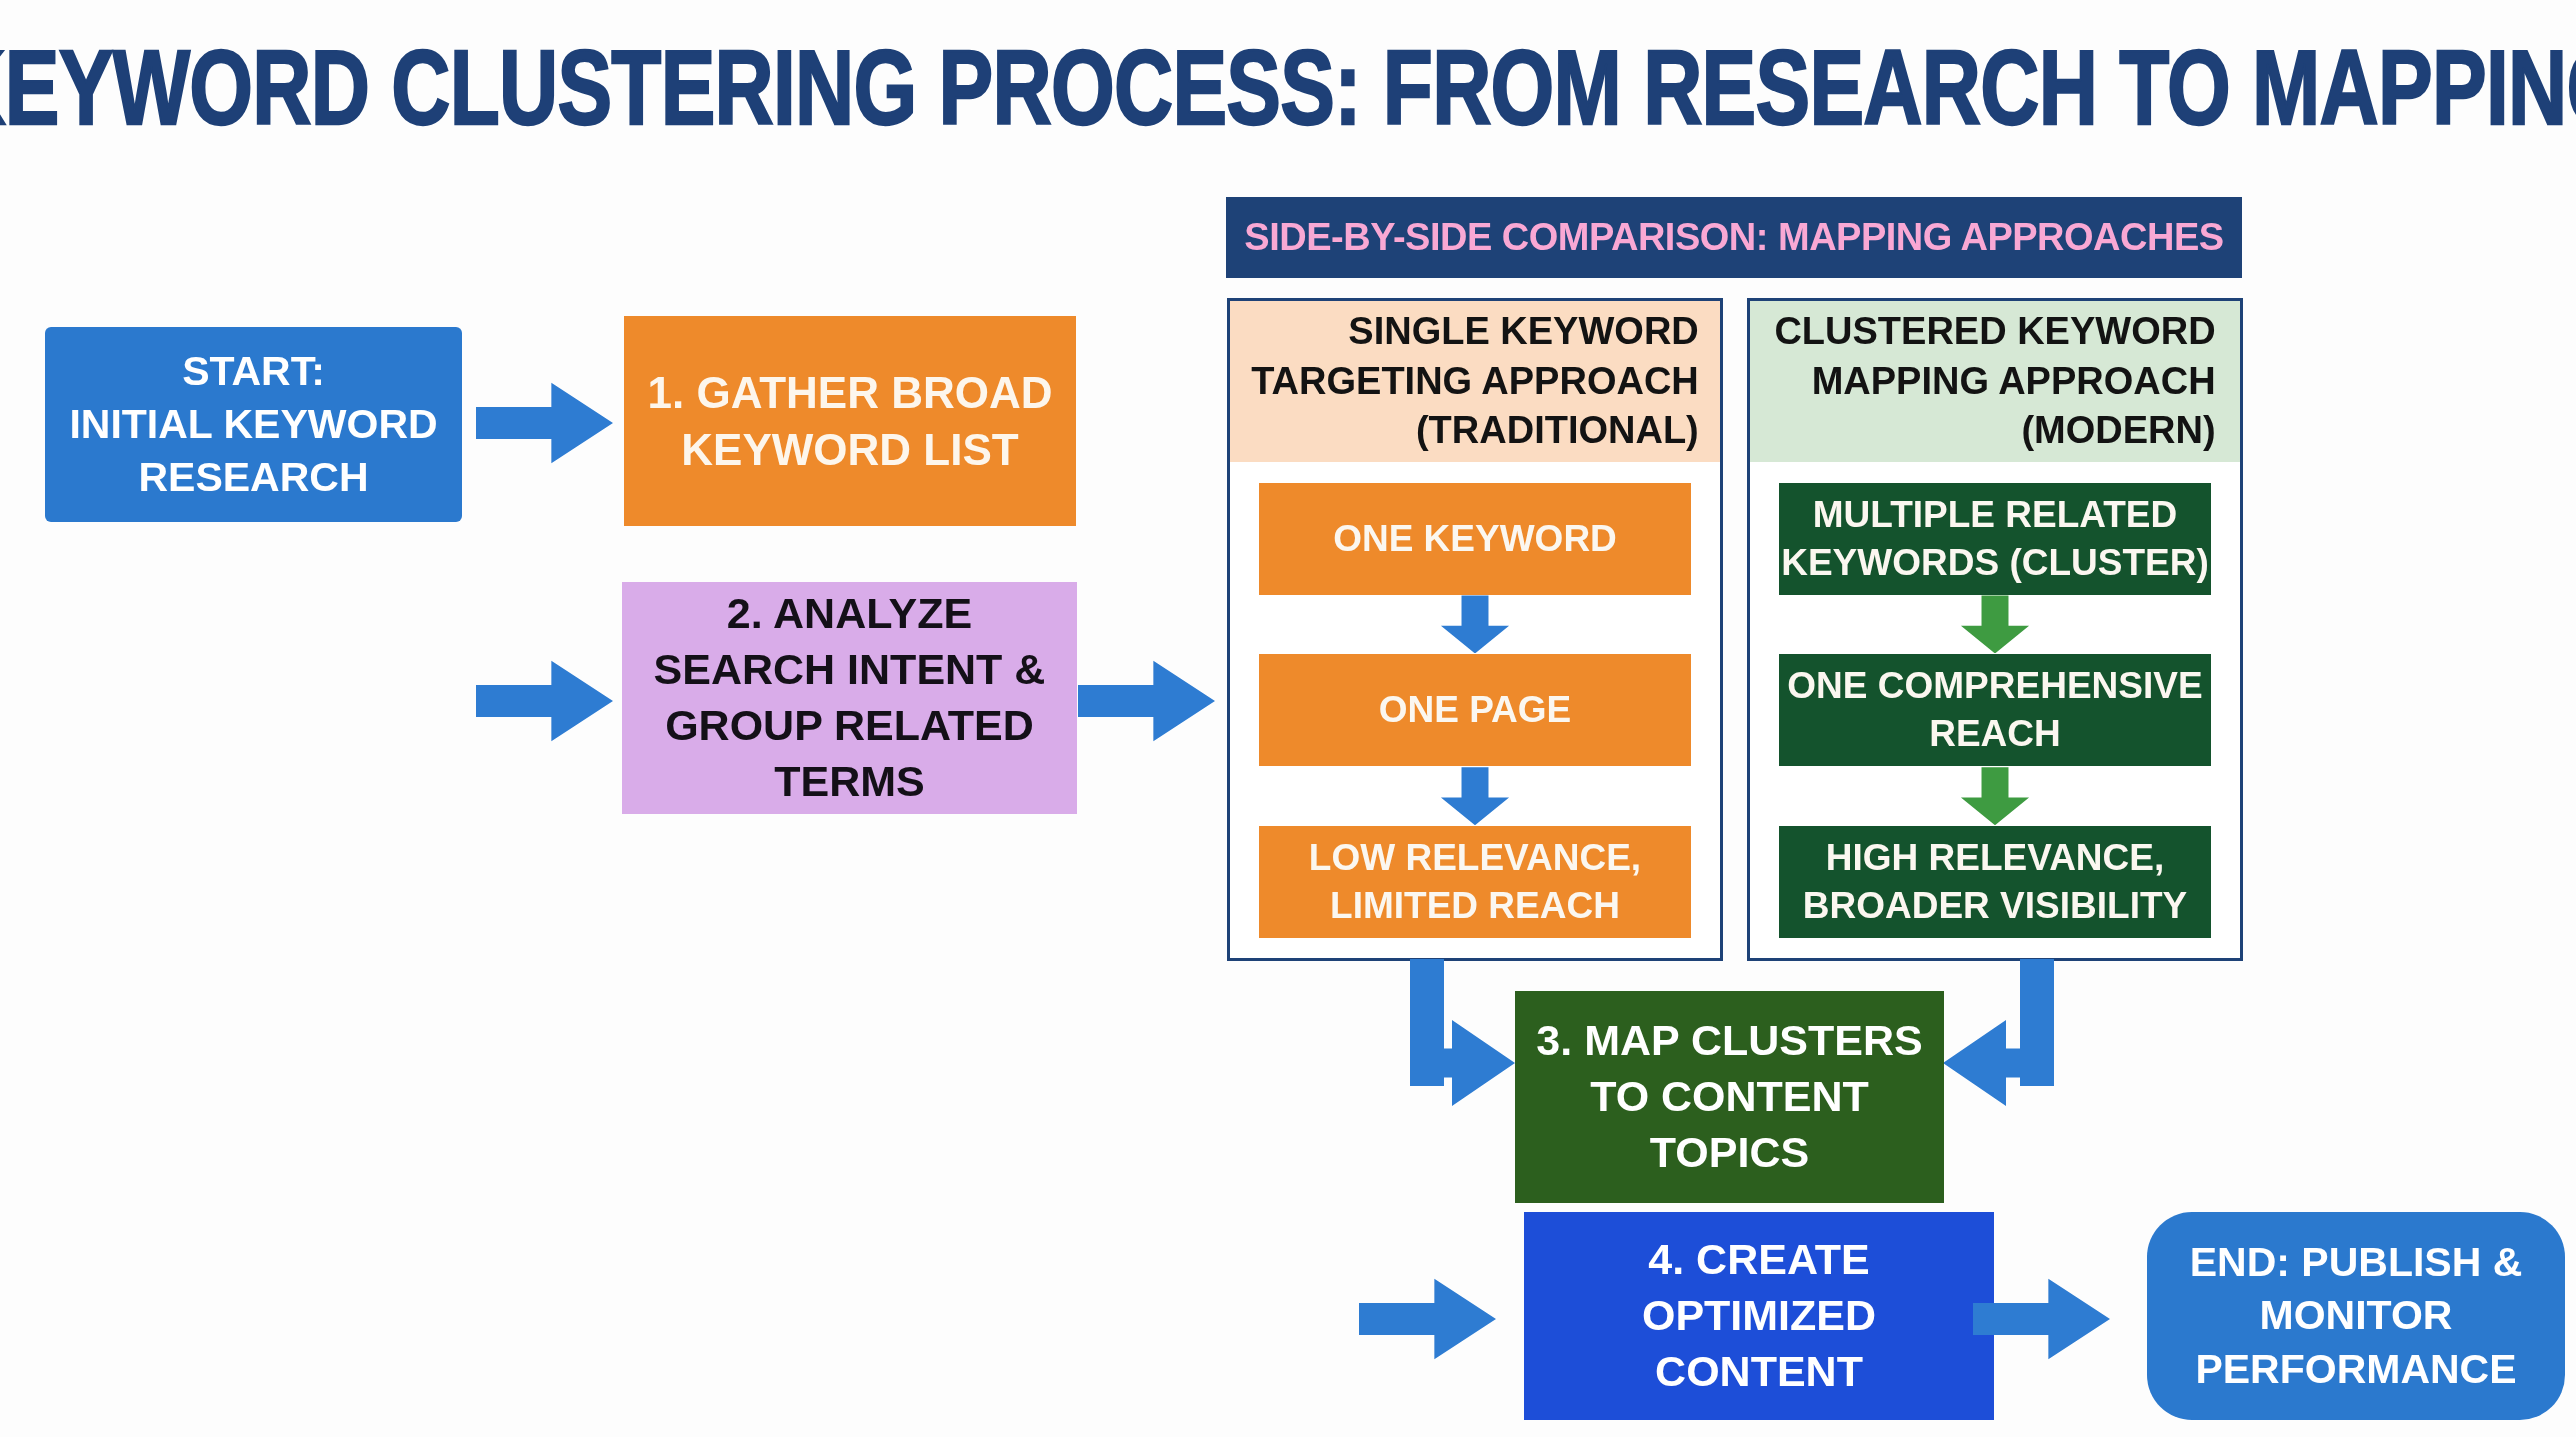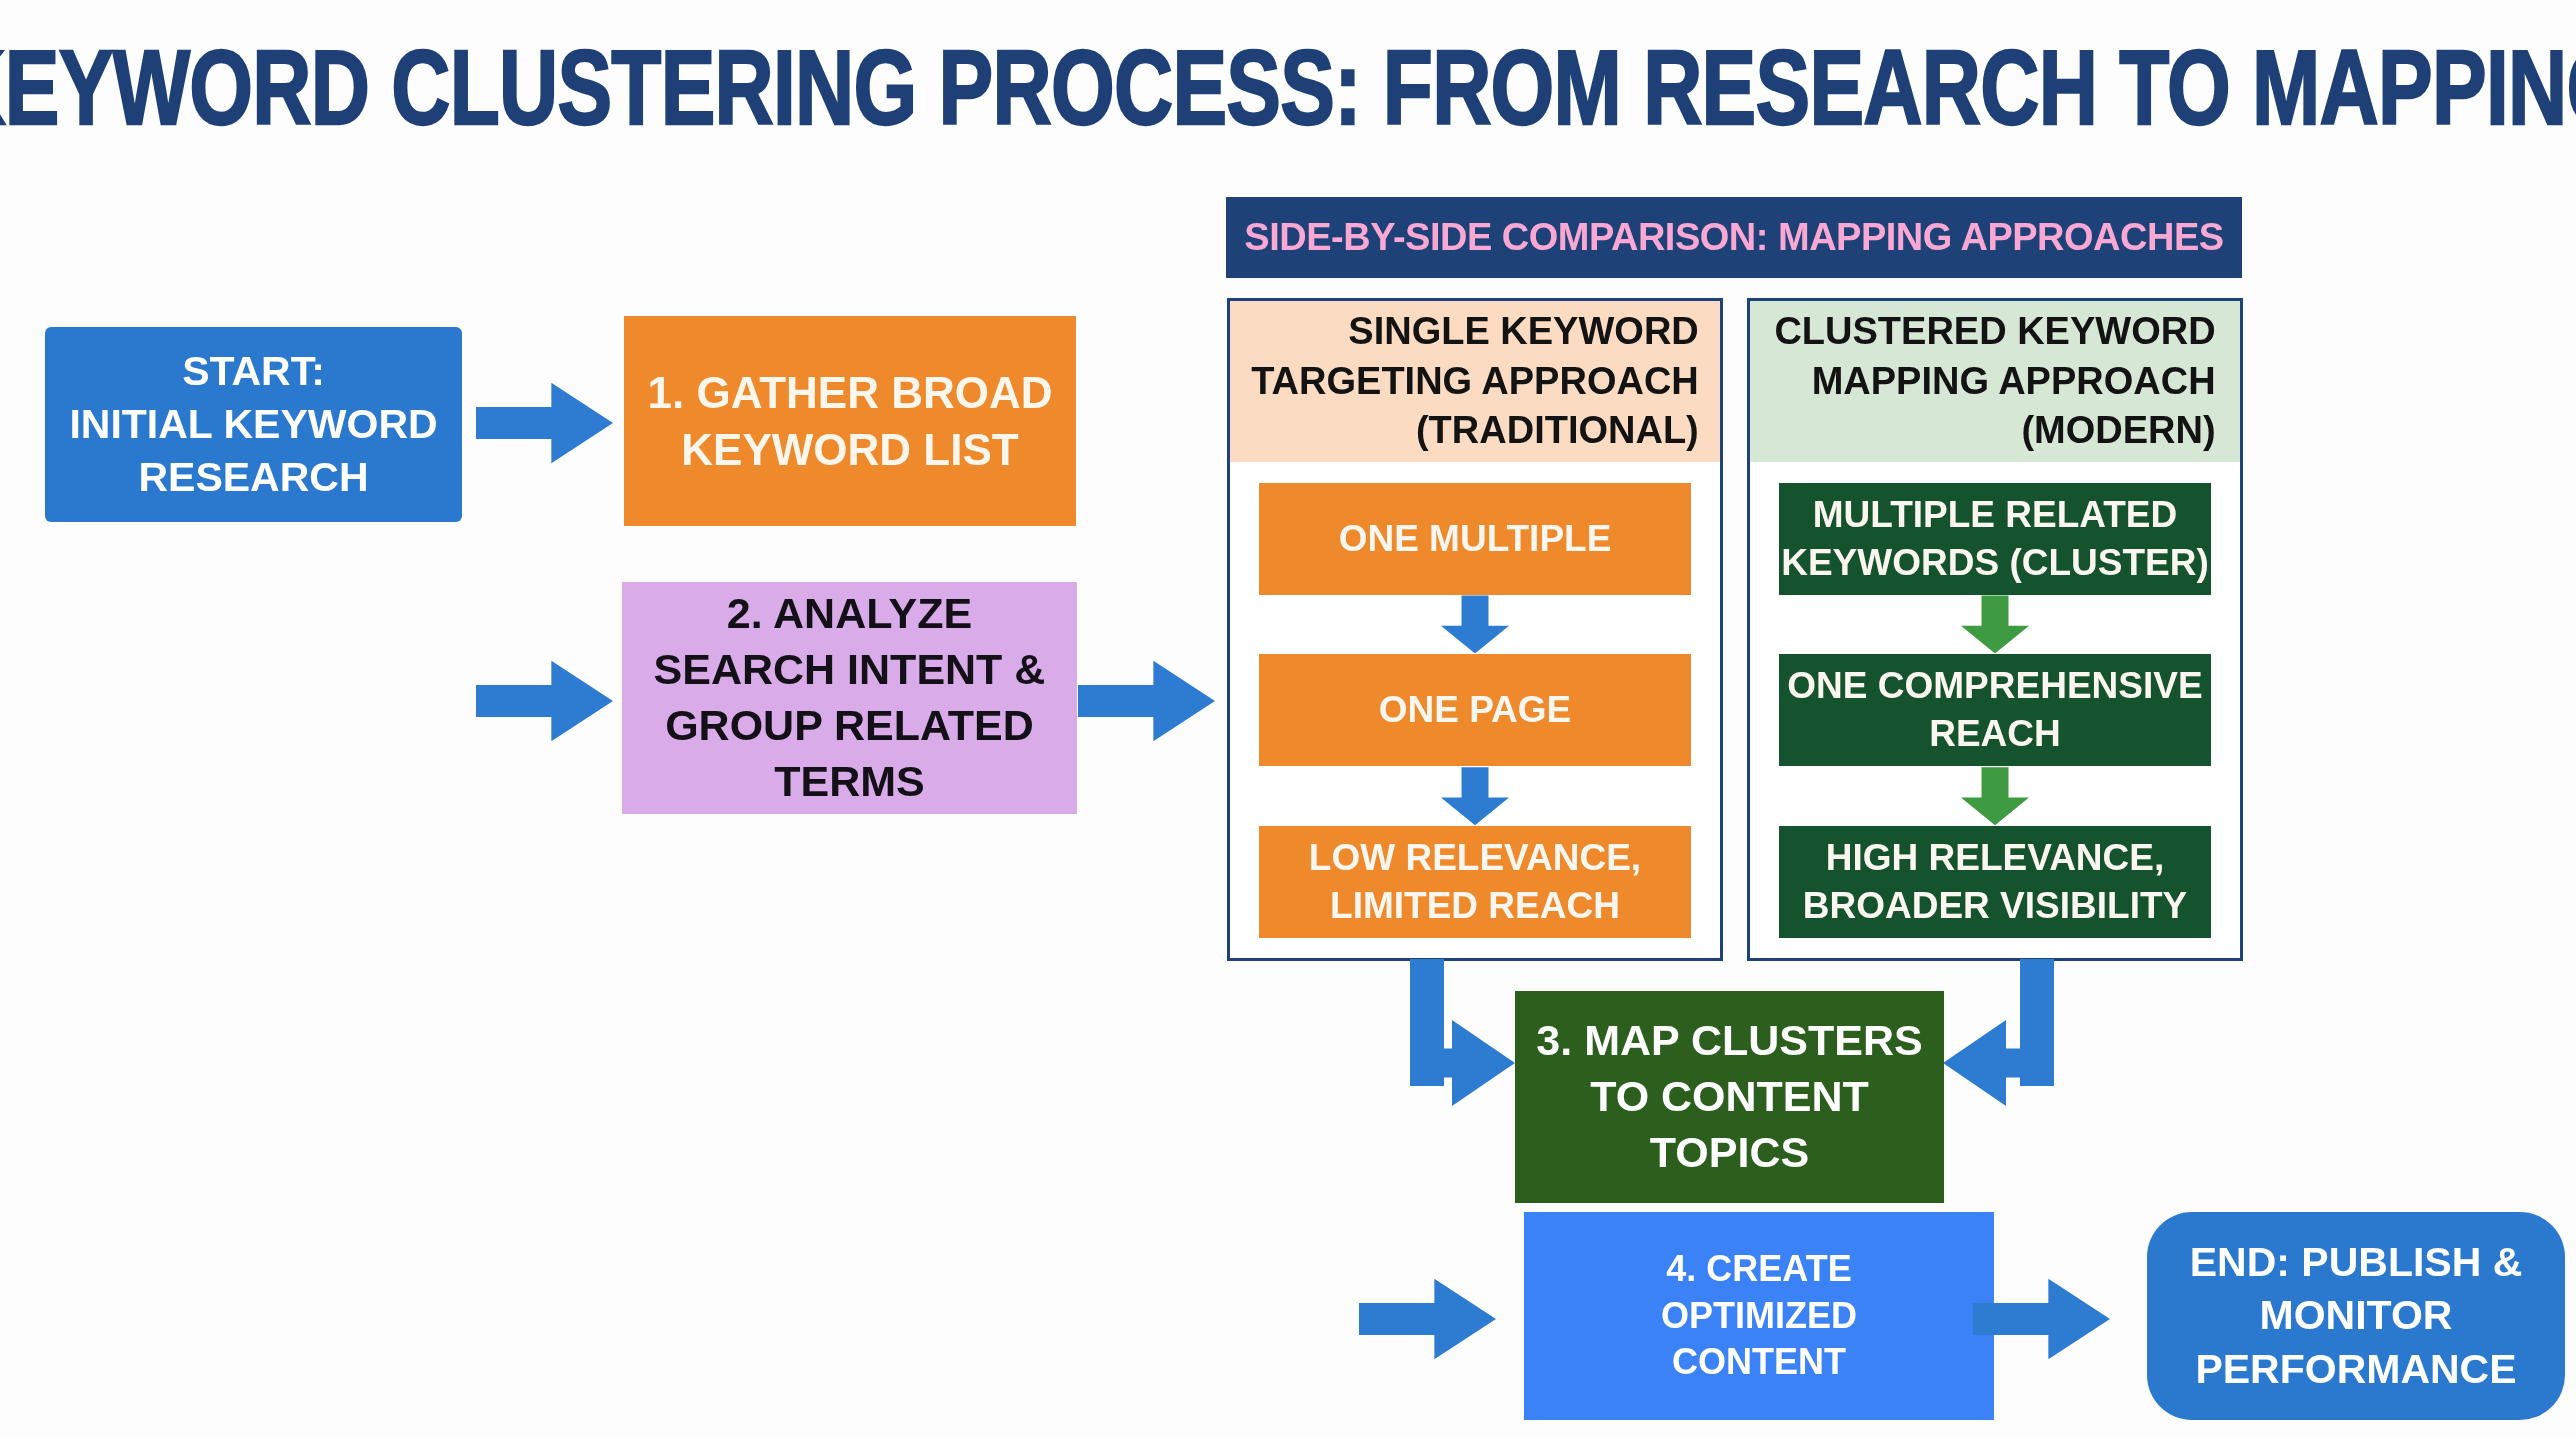--- a/index.html
+++ b/index.html
@@ -20,22 +20,22 @@
         text-align:center;font-weight:700;white-space:pre-line;line-height:1.3;
         box-sizing:border-box;}
   .start{left:45px;top:327px;width:417px;height:195px;background:#2B79CE;
          color:#fff;border-radius:6px;font-size:41px;}
   .step1{left:624px;top:316px;width:452px;height:210px;background:#EE8A2B;
          color:#FDF6EC;font-size:44px;}
   .step2{left:622px;top:582px;width:455px;height:232px;background:#D9ACE9;
          color:#141018;font-size:43px;}
   .step3{left:1515px;top:991px;width:429px;height:212px;background:#2C5F1E;
          color:#fff;font-size:43px;}
-  .step4{left:1524px;top:1212px;width:470px;height:208px;background:#3b82f6;
-         color:#fff;font-size:36px;}
+  .step4{left:1524px;top:1212px;width:470px;height:208px;background:#1d4ed8;
+         color:#fff;font-size:43px;}
   .end{left:2147px;top:1212px;width:418px;height:208px;background:#2B79CE;
        color:#fff;border-radius:45px;font-size:41px;}
 
   
   .arrow-right{position:absolute;background:#2E7CD2;
         clip-path:polygon(0 31%,55% 31%,55% 2%,100% 50%,55% 98%,55% 69%,0 69%);}
   .a1{left:476px;top:381px;width:137px;height:84px;}
   .a2{left:476px;top:659px;width:137px;height:84px;}
   .a3{left:1078px;top:659px;width:137px;height:84px;}
   .a4{left:1359px;top:1277px;width:137px;height:84px;}
@@ -106,21 +106,21 @@
 
   <div class="comp-header">
     <span>SIDE-BY-SIDE COMPARISON: MAPPING APPROACHES</span>
   </div>
 
   <div class="panel panel-left">
     <div class="panel-header peach">SINGLE KEYWORD
 TARGETING APPROACH
 (TRADITIONAL)</div>
     <div class="gap"></div>
-    <div class="panel-item orange-item">ONE MULTIPLE</div>
+    <div class="panel-item orange-item">ONE KEYWORD</div>
     <div class="arrow-down blue-down"></div>
     <div class="panel-item orange-item">ONE PAGE</div>
     <div class="arrow-down blue-down"></div>
     <div class="panel-item orange-item">LOW RELEVANCE,
 LIMITED REACH</div>
   </div>
 
   <div class="panel panel-right">
     <div class="panel-header lightgreen">CLUSTERED KEYWORD
 MAPPING APPROACH

